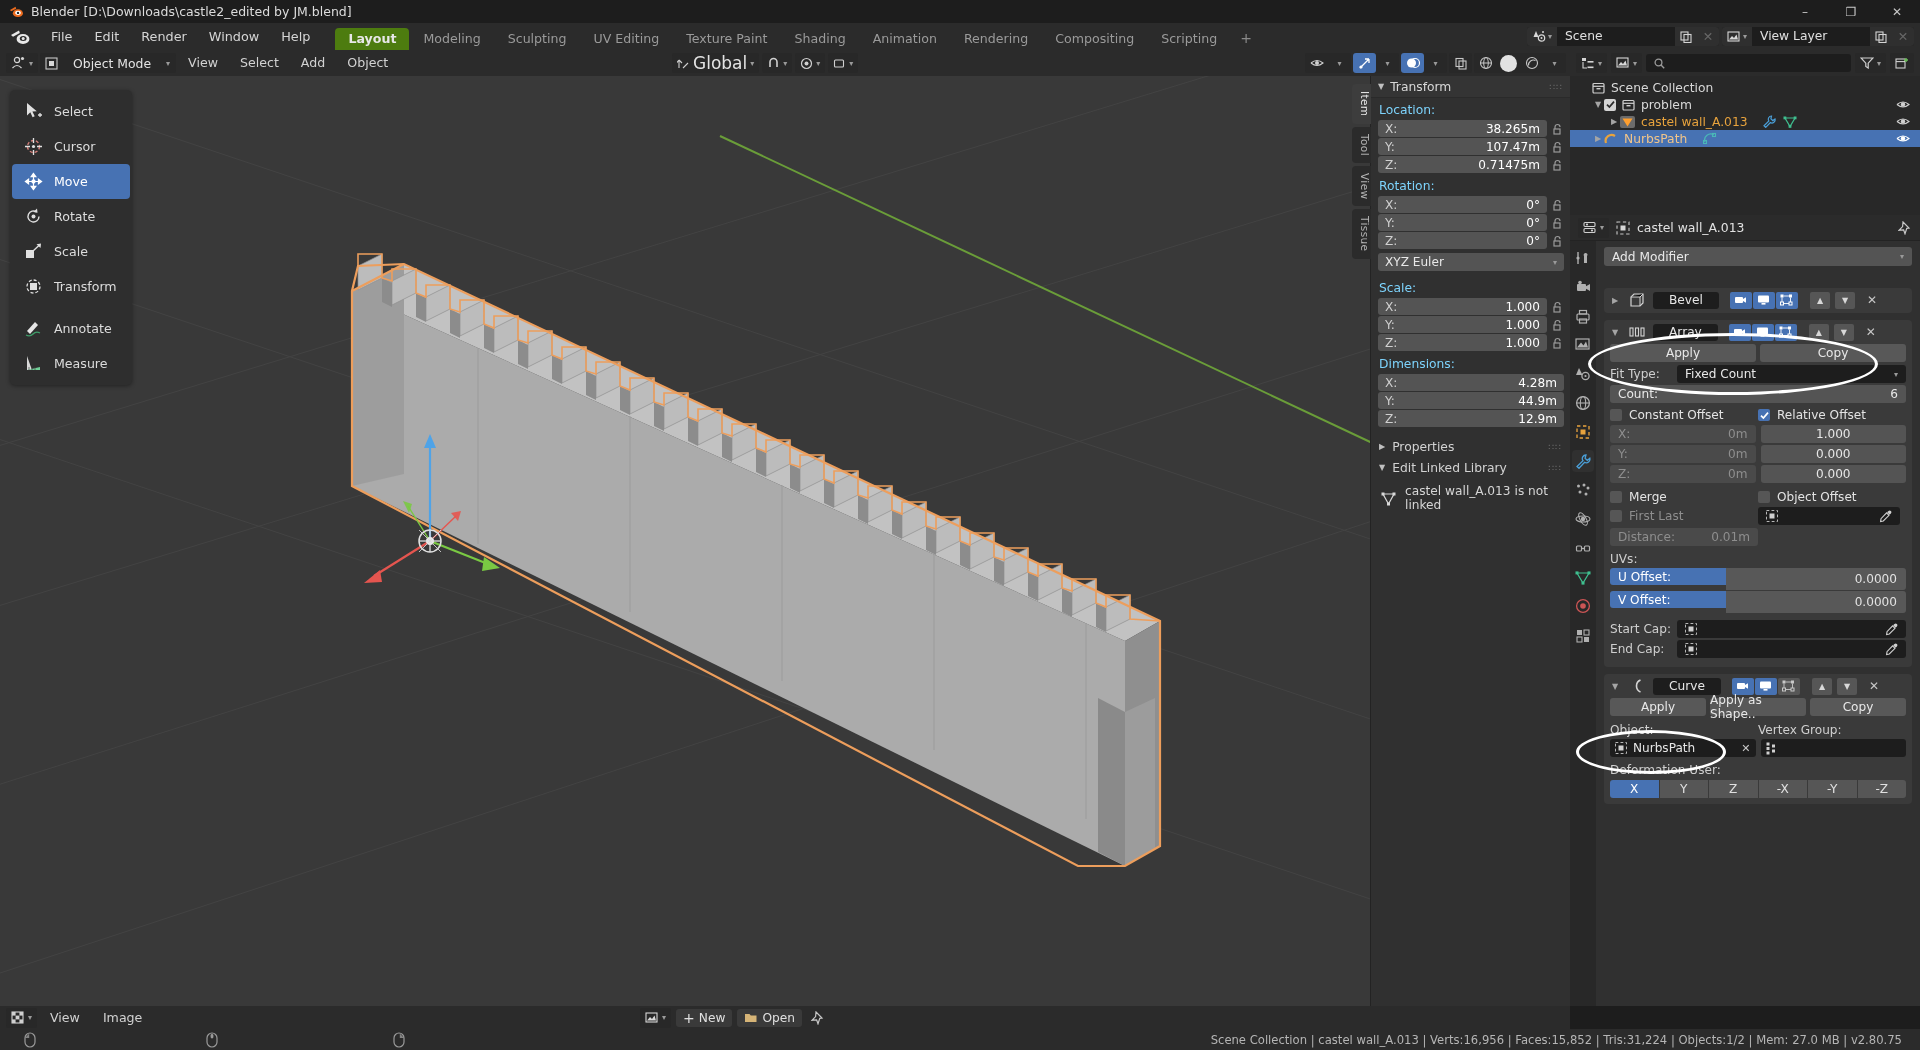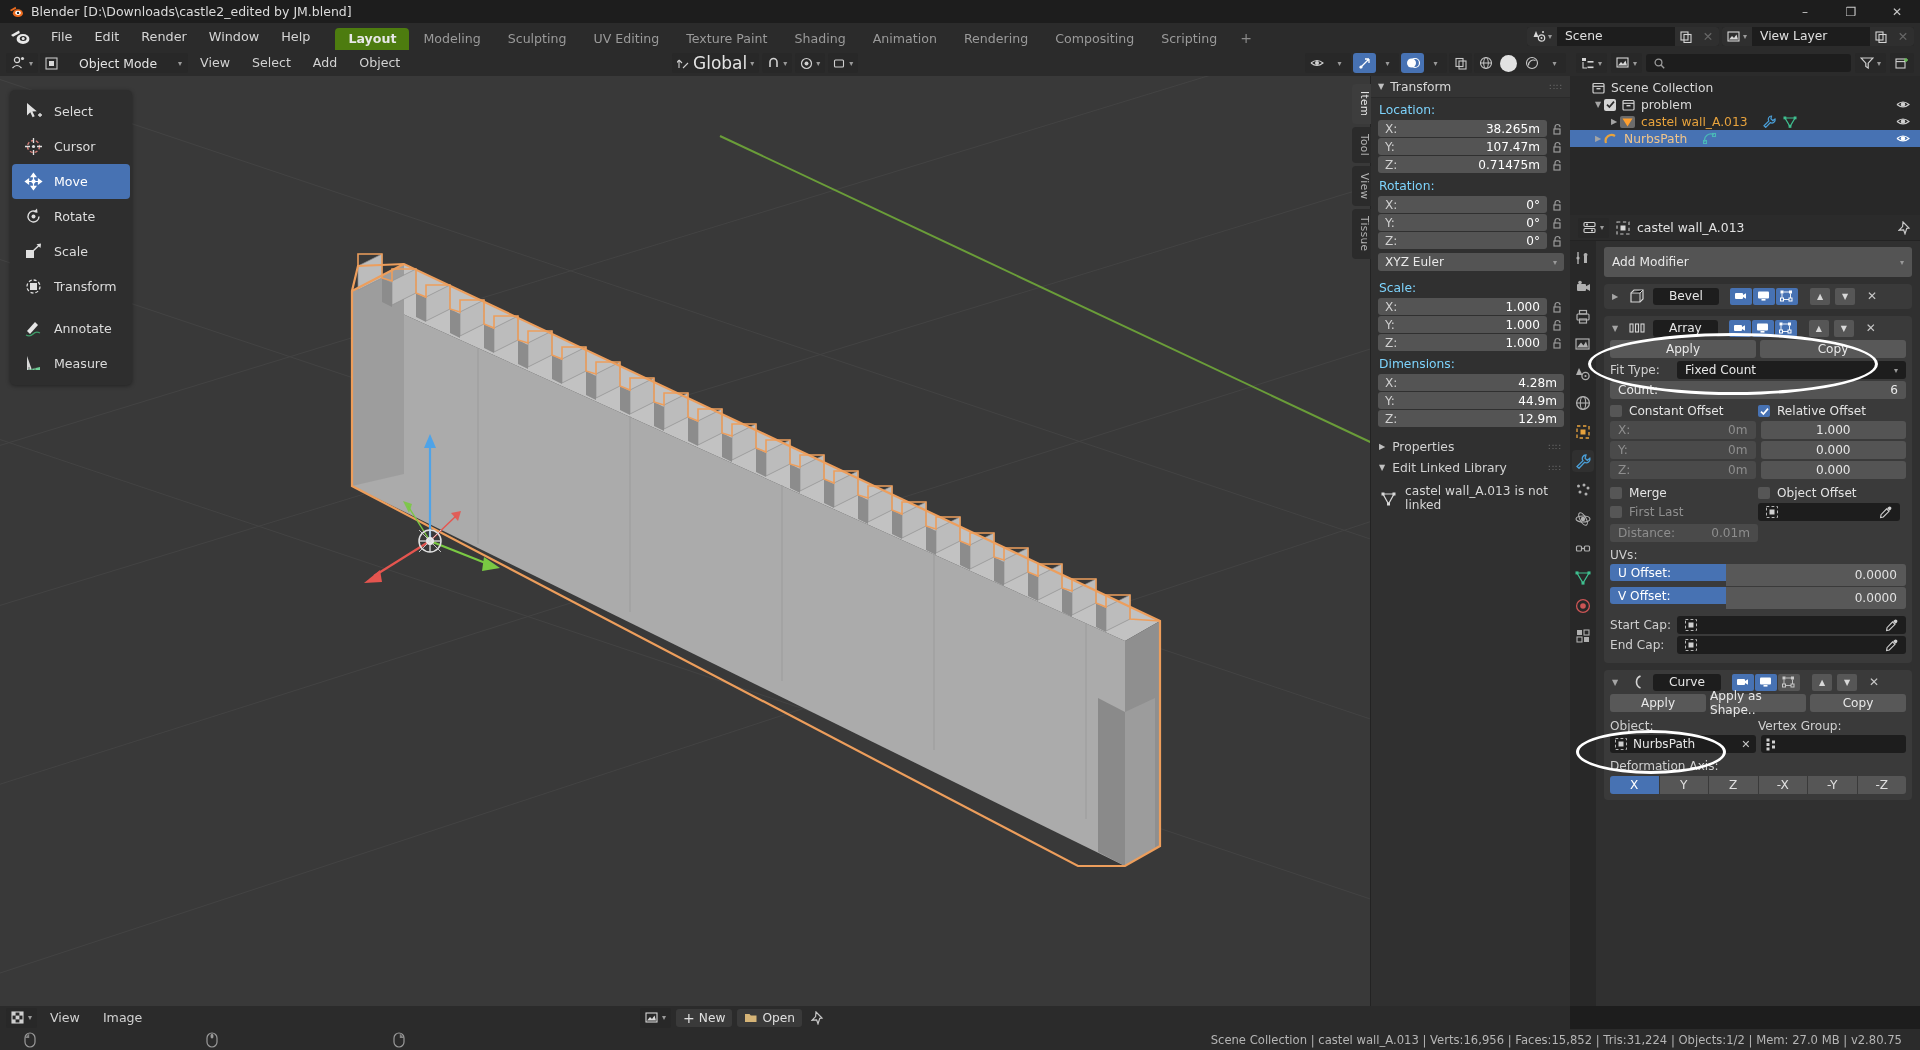--- a/index.html
+++ b/index.html
@@ -49,21 +49,21 @@
 
   
   .vpheader {
     position:absolute; top:50px; left:0; width:1570px; height:26px;
     background:#2b2b2b; display:flex; align-items:center; padding-left:6px; gap:2px;
   }
   .hdr-btn { height:20px; display:flex; align-items:center; padding:0 5px; border-radius:3px;
              background:#282828; gap:3px; }
   .hdr-txt { padding:0 10px; height:20px; line-height:20px; font-size:12.6px; color:#d2d2d2; }
   .mode-sel { display:flex; align-items:center; height:20px; background:#282828; border-radius:3px;
-              padding:0 6px 0 5px; gap:21px; font-size:12.4px;}
+              padding:0 6px 0 5px; gap:15px; font-size:12.4px;}
   .vph-right { position:absolute; right:4px; top:3px; display:flex; align-items:center; gap:2px; }
   .tool-group { display:flex; align-items:center; background:#282828; border-radius:3px; height:20px; }
   .tgb { width:23px; height:20px; display:flex; align-items:center; justify-content:center; }
   .tgb.on { background:#4772b3; border-radius:3px; }
   .tgb.white { background:#e2e2e2; border-radius:50%; width:17px; height:17px; margin:0 3px;}
   .chev { font-size:8px; color:#9a9a9a; }
 
   
   .viewport {
     position:absolute; top:76px; left:0; width:1570px; height:930px;
@@ -141,22 +141,22 @@
   }
   .props-hdr { height:26px; background:#2b2b2b; display:flex; align-items:center; padding:0 8px; gap:7px;
                border-bottom:1px solid #232323;}
   .props-hdr .bc { font-size:12.4px; color:#e2e2e2; }
   .ptabs { position:absolute; left:0; top:26px; width:26px; bottom:0; background:#282828;
            display:flex; flex-direction:column; align-items:center; padding-top:6px; gap:7px; }
   .ptab { width:22px; height:22px; display:flex; align-items:center; justify-content:center; border-radius:4px;}
   .ptab.active { background:#303030; }
   .pbody { position:absolute; left:26px; top:26px; right:0; bottom:0; overflow:hidden; padding:6px 8px 0 8px;}
 
-  .addmod { height:30px; background:#545454; border-radius:3px; display:flex; align-items:center;
-            padding:0 8px; font-size:12.2px; color:#e8e8e8; justify-content:space-between; margin-bottom:7px;}
+  .addmod { height:19px; background:#545454; border-radius:3px; display:flex; align-items:center;
+            padding:0 8px; font-size:12.2px; color:#e8e8e8; justify-content:space-between; margin-bottom:22px;}
   .modbox { background:#3a3a3a; border-radius:4px; margin-bottom:7px; padding-bottom:1px;}
   .modhdr { display:flex; align-items:center; height:24px; padding:0 5px; gap:5px; }
   .modname { background:#1d1d1d; border-radius:3px; height:17px; padding:0 16px; display:flex;
              align-items:center; font-size:12.2px; color:#e6e6e6; }
   .tgl-grp { display:flex; gap:1px; margin-left:6px; }
   .tgl { width:22px; height:17px; border-radius:2px; background:#565656;
          display:flex; align-items:center; justify-content:center; }
   .tgl.on { background:#4772b3; }
   .arrbtn { width:20px; height:17px; background:#565656; border-radius:2px; display:flex;
             align-items:center; justify-content:center; color:#d8d8d8; font-size:8px; }
@@ -1397,21 +1397,21 @@
                 <rect x="0.5" y="0.5" width="3" height="3" fill="#d0d0d0"></rect>
                 <rect x="0.5" y="5" width="3" height="3" fill="#d0d0d0"></rect>
                 <rect x="0.5" y="9.5" width="3" height="3" fill="#d0d0d0"></rect>
                 <rect x="6" y="2.5" width="3" height="3" fill="#d0d0d0"></rect>
                 <rect x="6" y="7.5" width="3" height="3" fill="#d0d0d0"></rect>
               </svg>
             <span></span>
           </span>
         </div>
 
-        <div style="padding:4px 6px 0;font-size:12.1px;color:#cfcfcf;">Deformation Axis:</div>
+        <div style="padding:4px 6px 0;font-size:12.1px;color:#cfcfcf;">Deformation User:</div>
         <div class="axisrow">
           <span class="axbtn on">X</span>
           <span class="axbtn">Y</span>
           <span class="axbtn">Z</span>
           <span class="axbtn">-X</span>
           <span class="axbtn">-Y</span>
           <span class="axbtn">-Z</span>
         </div>
       </div>
     </div>

